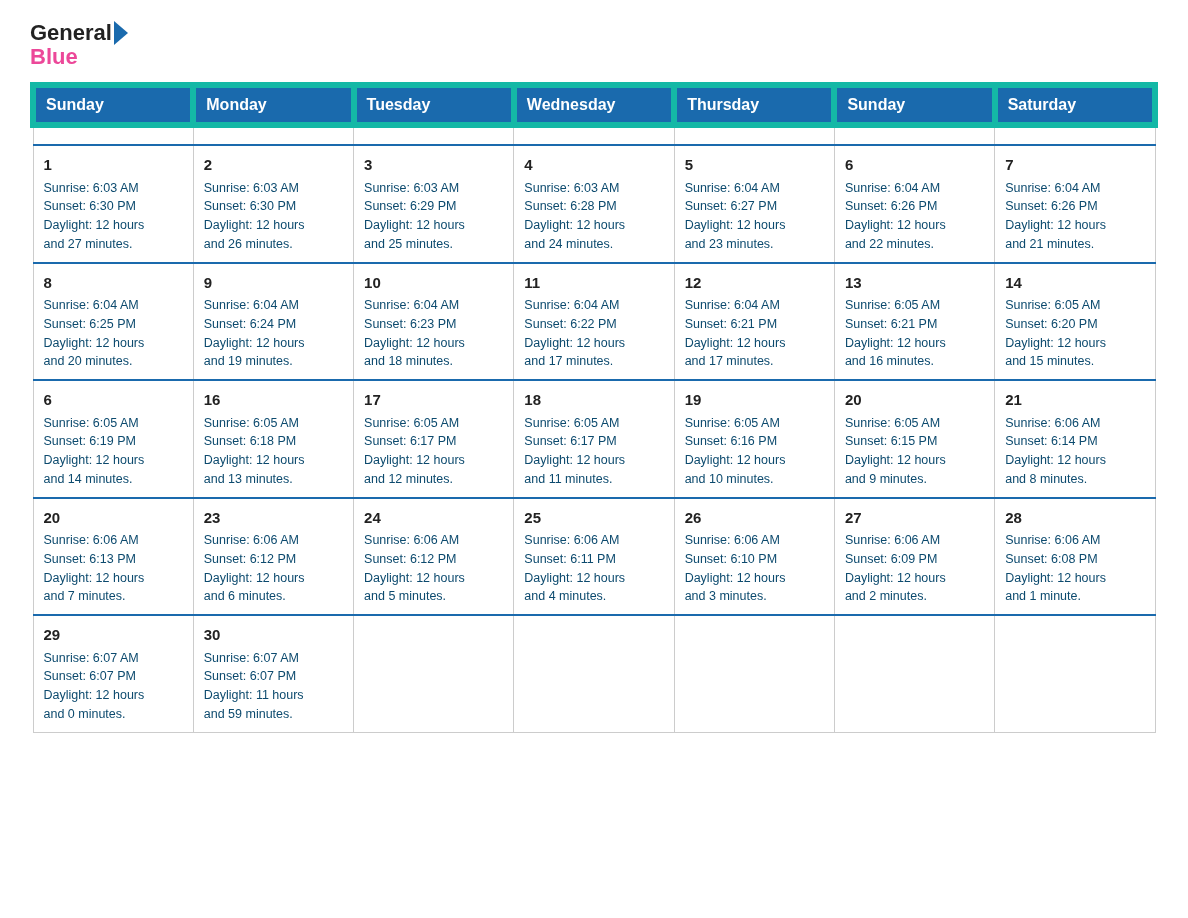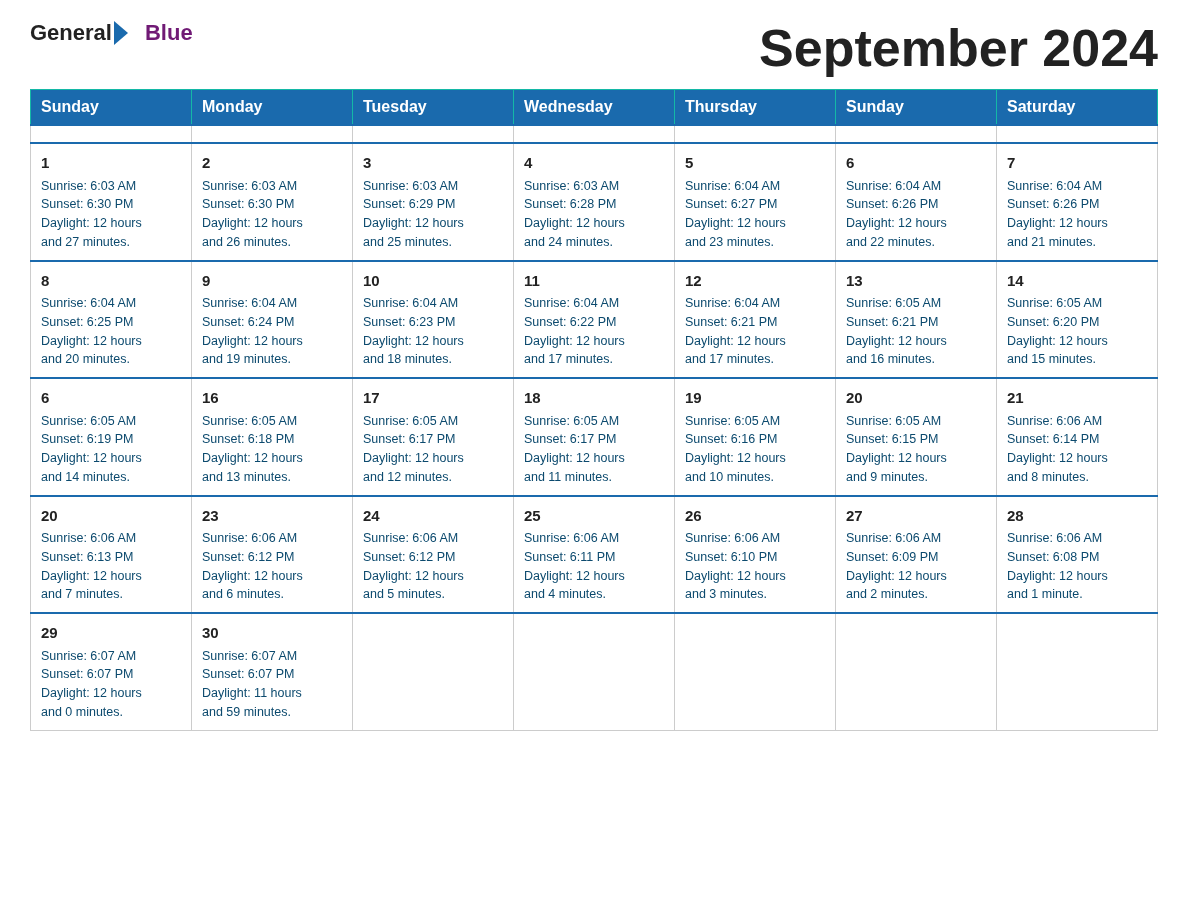--- a/index.html
+++ b/index.html
@@ -10,41 +10,40 @@
       color: #222;
     }
     .header-row {
       display: flex;
       justify-content: space-between;
       align-items: flex-start;
       margin-bottom: 10px;
     }
     .logo {
       display: flex;
-      flex-direction: row;
-      align-items: flex-end;
-      gap: 17px;
+      flex-direction: column;
+      align-items: flex-start;
     }
     .logo-top {
       display: flex;
       align-items: center;
       font-size: 22px;
       font-weight: bold;
       color: #222;
     }
     .logo-arrow {
       width: 0;
       height: 0;
       border-left: 14px solid #1a6aad;
       border-top: 12px solid transparent;
       border-bottom: 12px solid transparent;
       margin-left: 2px;
     }
     .logo-blue {
-      color: #701a75;
+      color: #ec4899;
       font-size: 22px;
       font-weight: bold;
       margin-top: -2px;
     }
     .title-block {
       text-align: right;
     }
     .calendar-title {
       font-size: 52px;
       font-weight: bold;
@@ -61,21 +60,21 @@
       border-collapse: collapse;
       margin-top: 12px;
     }
     .calendar thead th {
       background-color: #1a6aad;
       color: #fff;
       font-size: 16px;
       font-weight: bold;
       padding: 8px 10px;
       text-align: left;
-      border: 1px solid #14b8a6;
+      border: 6px solid #14b8a6;
     }
     .calendar tbody td {
       vertical-align: top;
       padding: 8px 10px;
       border: 1px solid #ccc;
       font-size: 13px;
       line-height: 1.5;
       width: 14.28%;
       min-height: 100px;
       background: #fff;
@@ -102,21 +101,20 @@
 
 <div class="header-row">
   <div class="logo">
     <div class="logo-top">
       <span>General</span>
       <div class="logo-arrow"></div>
     </div>
     <div class="logo-blue">Blue</div>
   </div>
   <div class="title-block">
-    <div class="calendar-title">September 2024</div>
   </div>
 </div>
 
 <table class="calendar">
   <thead>
     <tr>
     <th>Sunday</th>
         <th>Monday</th>
         <th>Tuesday</th>
         <th>Wednesday</th>

